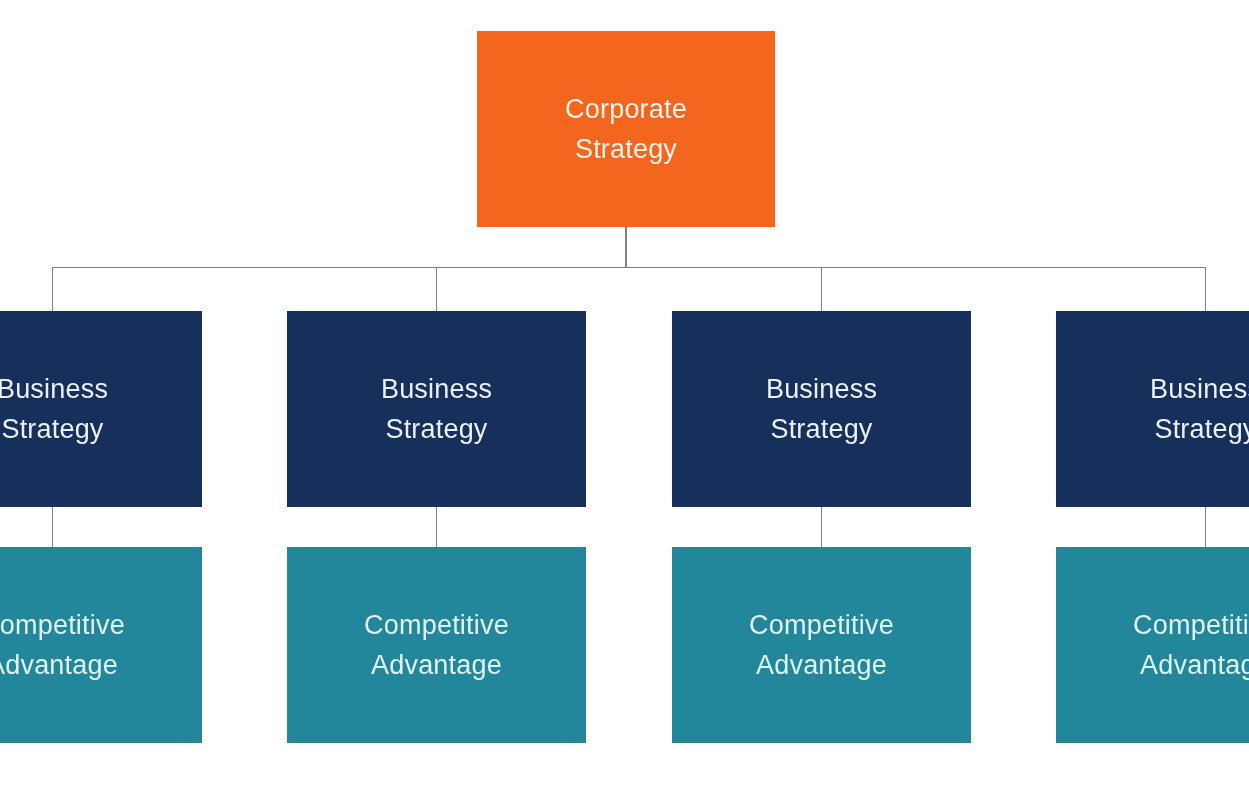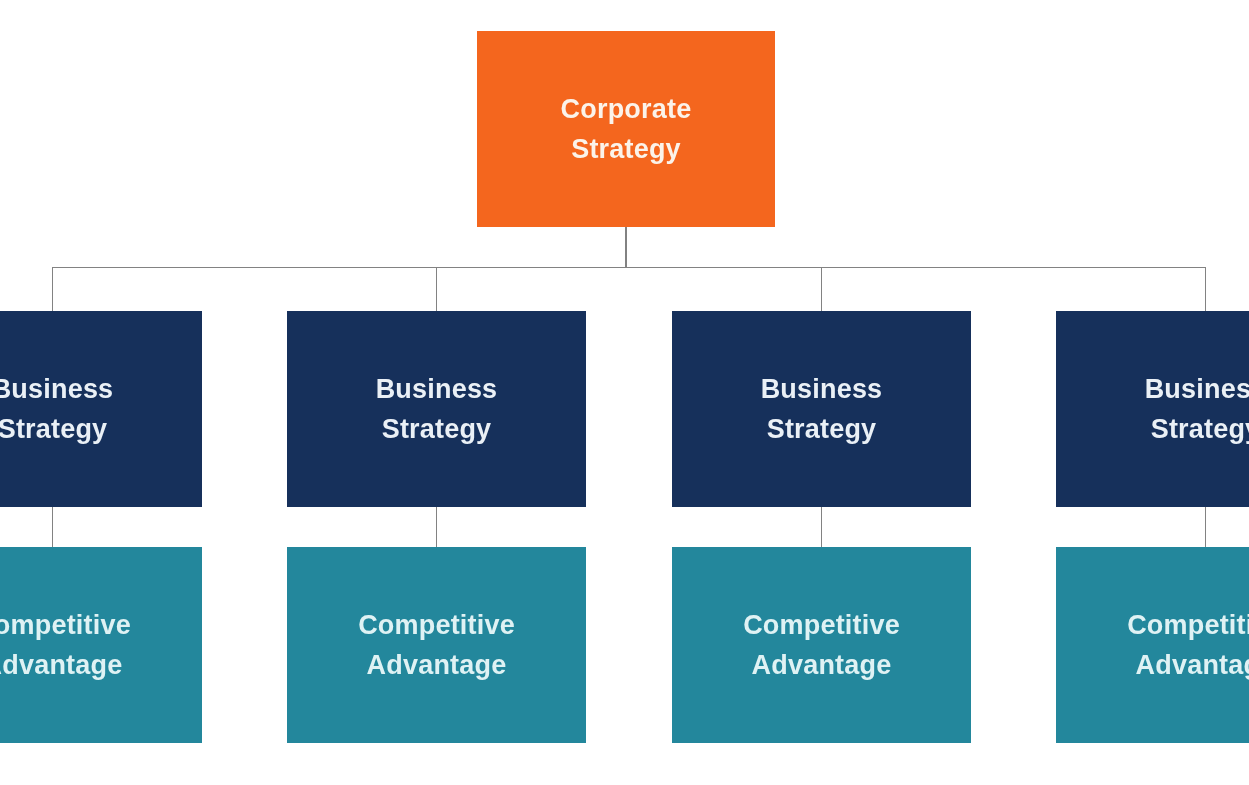--- a/index.html
+++ b/index.html
@@ -18,21 +18,21 @@
   .box {
     position: absolute;
     width: 299px;
     height: 196px;
     display: flex;
     align-items: center;
     justify-content: center;
     box-sizing: border-box;
   }
   .box .label {
-    font-weight: bold;
+    font-weight: normal;
     font-size: 27px;
     line-height: 40px;
     text-align: center;
     white-space: pre-line;
     letter-spacing: 0.2px;
   }
   .box.corporate {
     left: 477px;
     top: 31px;
     width: 298px;

